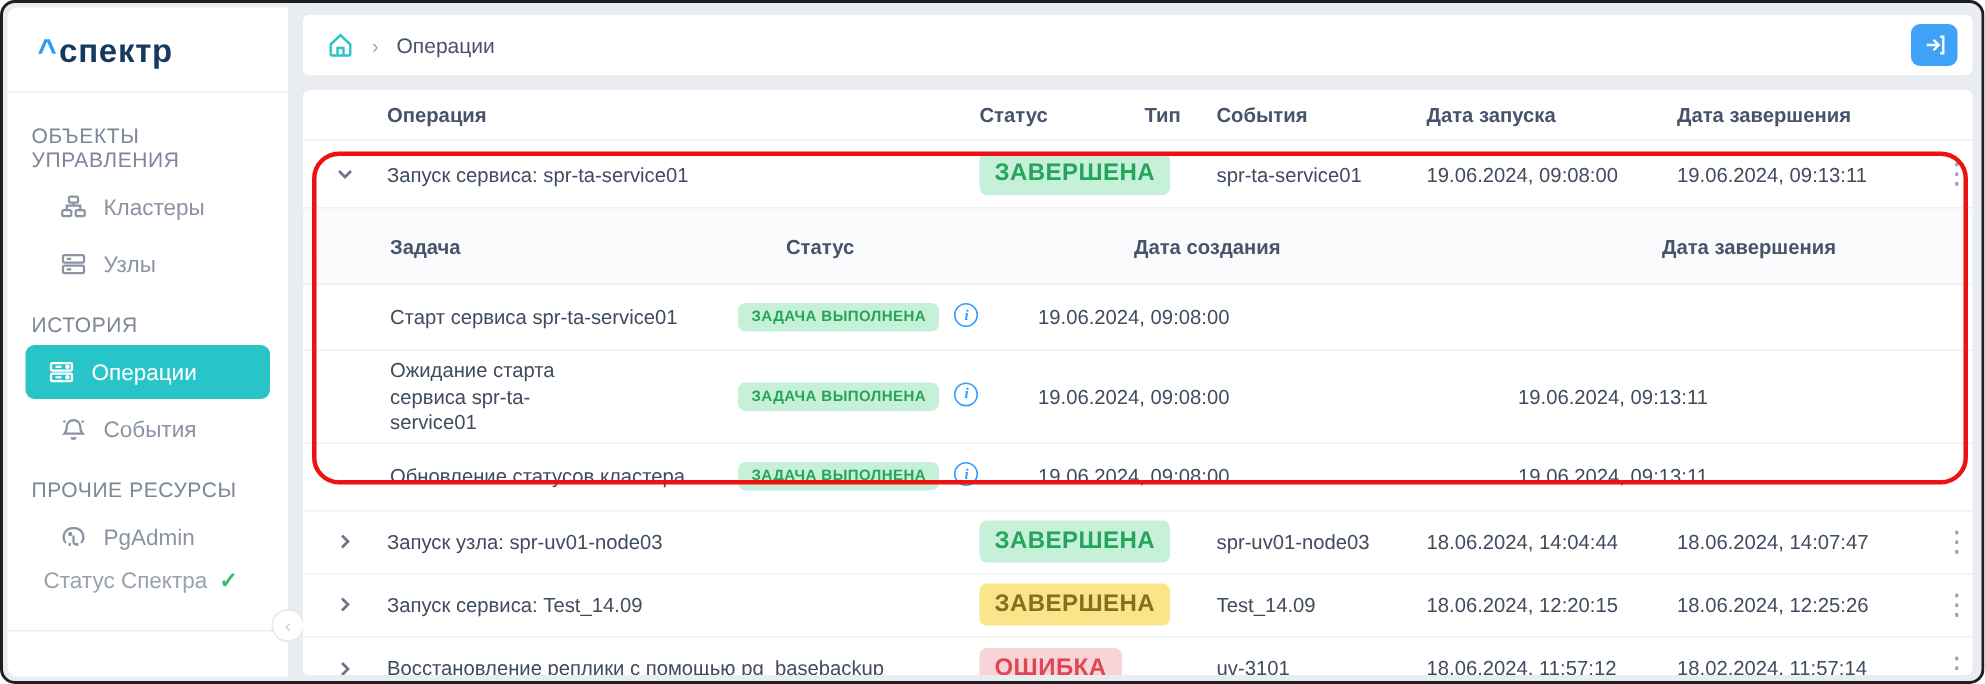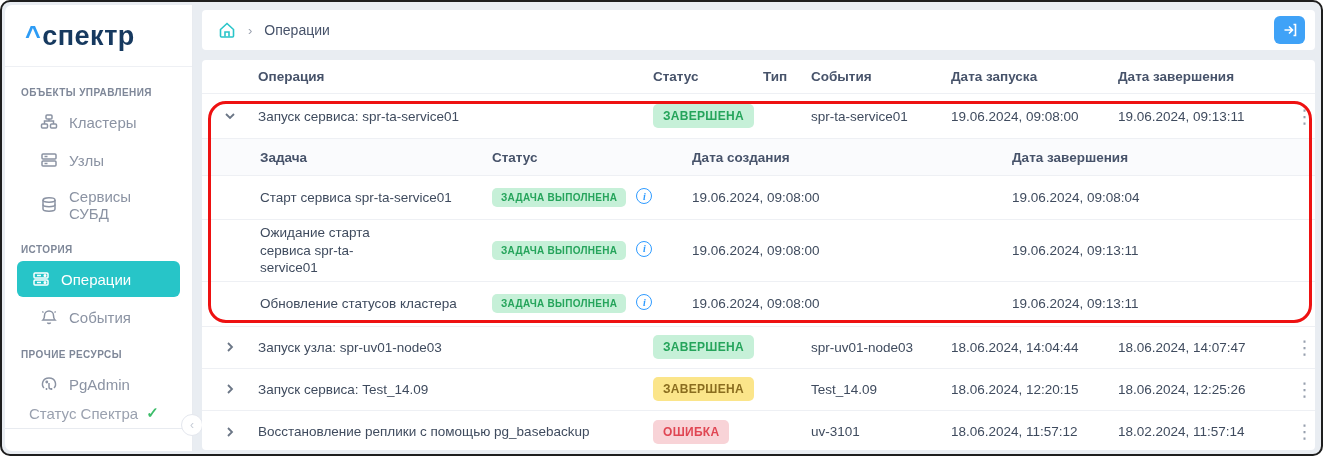--- a/index.html
+++ b/index.html
@@ -7,25 +7,25 @@
   .frame {
     position:relative; width:1323px; height:456px;
     background:#e9edf2; border:2px solid #1e1e1e; border-radius:10px; overflow:hidden;
   }
   
   .sidebar {
     position:absolute; left:3px; top:3px; bottom:3px; width:188px;
     background:#ffffff; border-right:1px solid #e8ebf0; border-radius:7px 0 0 7px;
     display:flex; flex-direction:column;
   }
-  .logo { padding:16px 29px 14px 20px; border-bottom:1px solid #eef0f4; font-size:27px; font-weight:bold; letter-spacing:.5px; }
+  .logo { padding:16px 29px 14px 20px; border-bottom:1px solid #eef0f4; font-size:22px; font-weight:bold; letter-spacing:.5px; }
   .logo .caret { color:#2e9cf5; font-weight:bold; margin-right:1px; }
   .logo .word { color:#16395f; }
   .nav { flex:1; padding-top:6px; position:relative; }
-  .section-label { font-size:10px; font-weight:bold; color:#7e8798; letter-spacing:.4px; margin:14px 16px 6px 16px; }
+  .section-label { font-size:14px; font-weight:normal; color:#7e8798; letter-spacing:.4px; margin:14px 16px 6px 16px; }
   .nav-item {
     display:flex; align-items:center; gap:10px; color:#8b93a3; font-size:15px;
     padding:8px 10px; margin:2px 12px 2px 24px; cursor:pointer; border-radius:6px;
   }
   .nav-item .nicon { display:inline-flex; width:20px; height:20px; align-items:center; justify-content:center; flex:0 0 20px; }
   .nav-item.active { background:#27c5c8; color:#ffffff; margin-left:12px; padding-left:14px; }
   .nav-item svg { stroke:#8b93a3; }
   .nav-item.active svg { stroke:#ffffff; }
   .status-item { display:flex; align-items:center; gap:8px; color:#9aa1af; font-size:15px; margin:0 12px 6px 24px; }
   .collapse-btn {
@@ -46,32 +46,32 @@
     width:31px; height:28px; background:#3fa2f7; border:none; border-radius:6px;
     display:flex; align-items:center; justify-content:center; cursor:pointer;
   }
   .table-card { margin-top:10px; background:#fff; border-radius:4px; flex:1; overflow:hidden; display:flex; flex-direction:column; }
   .grid-main { display:grid; grid-template-columns:56px 395px 110px 48px 140px 167px 176px 1fr; align-items:center; }
   .thead { height:34px; border-bottom:1px solid #eef0f4; color:#47536a; font-size:13.5px; font-weight:bold; flex:0 0 auto; }
   .op-row { height:42px; border-bottom:1px solid #eef0f4; color:#3f4b5e; font-size:13.5px; flex:0 0 auto; }
   .op-row.expanded { height:44px; border-bottom:none; }
   .cell-center { display:flex; justify-content:center; align-items:center; }
   .badge {
-    display:inline-block; font-size:12px; font-weight:bold; letter-spacing:.3px;
+    display:inline-block; font-size:16px; font-weight:bold; letter-spacing:.3px;
     padding:5px 10px; border-radius:5px; white-space:nowrap;
   }
   .badge.green  { background:#c6f0d8; color:#25a45b; }
   .badge.yellow { background:#fbe58a; color:#8a6d1f; }
   .badge.red    { background:#f8d3d7; color:#e04653; }
   .kebab { color:#97a0ae; font-size:19px; cursor:pointer; line-height:1; }
   .chev { cursor:pointer; display:flex; align-items:center; justify-content:center; }
   
   .subtable { border-bottom:1px solid #eef0f4; flex:0 0 auto; }
   .grid-sub { display:grid; grid-template-columns:232px 200px 320px 1fr; align-items:center; padding-left:58px; }
-  .sub-head { height:38px; background:#fafbfd; border-top:1px solid #eef0f4; border-bottom:1px solid #eef0f4; color:#47536a; font-size:13.5px; font-weight:bold; }
+  .sub-head { height:52px; background:#fafbfd; border-top:1px solid #eef0f4; border-bottom:1px solid #eef0f4; color:#47536a; font-size:13.5px; font-weight:bold;gap:32px; }
   .sub-row { min-height:44px; border-bottom:1px solid #eef0f4; color:#3f4b5e; font-size:13.5px; padding-top:4px; padding-bottom:4px; }
   .sub-row:last-child { border-bottom:none; }
   .sub-task { padding-right:30px; line-height:1.3; }
   .sub-status { display:flex; align-items:flex-start; gap:10px; }
   .badge.small { font-size:10px; padding:4px 9px; }
   .info-icon {
     width:16px; height:16px; border:1.5px solid #2f9bff; color:#2f9bff; border-radius:50%;
     font-size:10px; font-weight:bold; display:inline-flex; align-items:center; justify-content:center; cursor:pointer;
     font-family:"Liberation Serif", serif; font-style:italic;
   }
@@ -110,30 +110,20 @@
         <span class="nicon">
           <svg width="18" height="18" viewBox="0 0 18 18" fill="none" stroke-width="1.5">
               <rect x="2" y="3" width="14" height="5" rx="1"></rect>
               <rect x="2" y="10" width="14" height="5" rx="1"></rect>
               <path d="M4.5 5.5h3M4.5 12.5h3"></path>
             </svg>
         </span>
         <span>Узлы</span>
       </div>
 
-      <div class="nav-item">
-        <span class="nicon">
-          <svg width="18" height="18" viewBox="0 0 18 18" fill="none" stroke-width="1.5">
-              <ellipse cx="9" cy="4" rx="6" ry="2.2"></ellipse>
-              <path d="M3 4v9c0 1.2 2.7 2.2 6 2.2s6-1 6-2.2V4"></path>
-              <path d="M3 8.5c0 1.2 2.7 2.2 6 2.2s6-1 6-2.2"></path>
-            </svg>
-        </span>
-        <span>Сервисы СУБД</span>
-      </div>
 
       <div class="section-label">ИСТОРИЯ</div>
 
       <div class="nav-item active">
         <span class="nicon">
           <svg width="18" height="18" viewBox="0 0 18 18" fill="none" stroke-width="1.5">
               <rect x="2" y="3" width="14" height="5" rx="1"></rect>
               <rect x="2" y="10" width="14" height="5" rx="1"></rect>
               <path d="M5 5.5h4M5 12.5h4"></path>
               <circle cx="13" cy="5.5" r="0.8"></circle>
@@ -238,21 +228,20 @@
           <div>Дата завершения</div>
         </div>
 
         <div class="grid-sub sub-row">
           <div class="sub-task">Старт сервиса spr-ta-service01</div>
           <div class="sub-status">
             <span class="badge green small">ЗАДАЧА ВЫПОЛНЕНА</span>
             <span class="info-icon">i</span>
           </div>
           <div>19.06.2024, 09:08:00</div>
-          <div>19.06.2024, 09:08:04</div>
         </div>
 
         <div class="grid-sub sub-row" style="min-height:52px">
           <div class="sub-task" style="padding-right:110px">Ожидание старта сервиса spr-ta-service01</div>
           <div class="sub-status">
             <span class="badge green small">ЗАДАЧА ВЫПОЛНЕНА</span>
             <span class="info-icon">i</span>
           </div>
           <div>19.06.2024, 09:08:00</div>
           <div>19.06.2024, 09:13:11</div>

